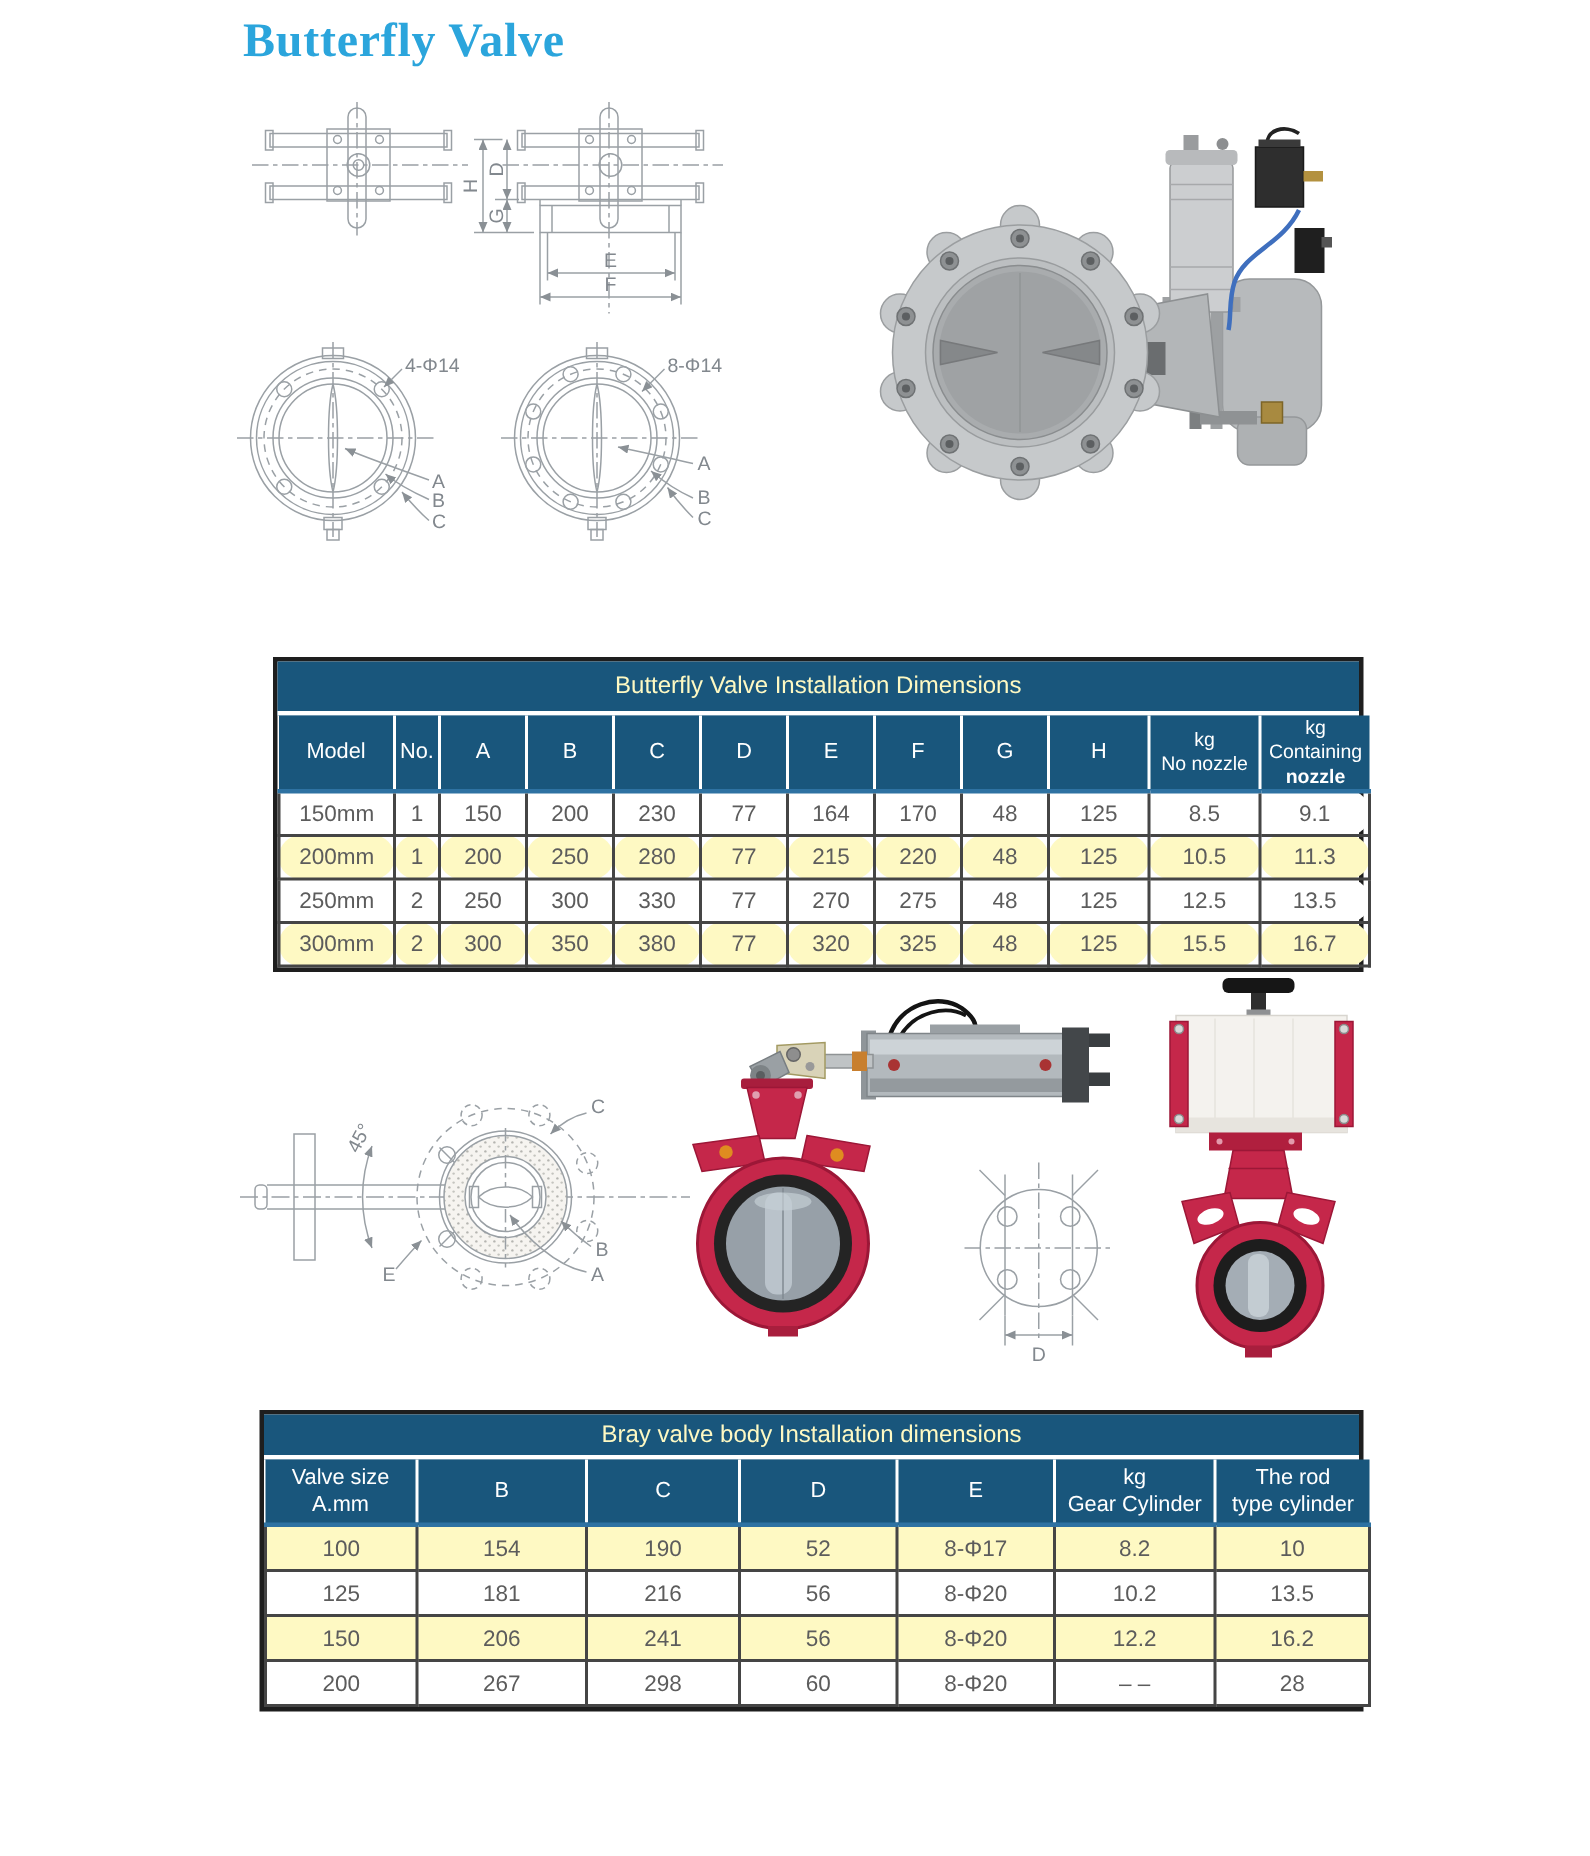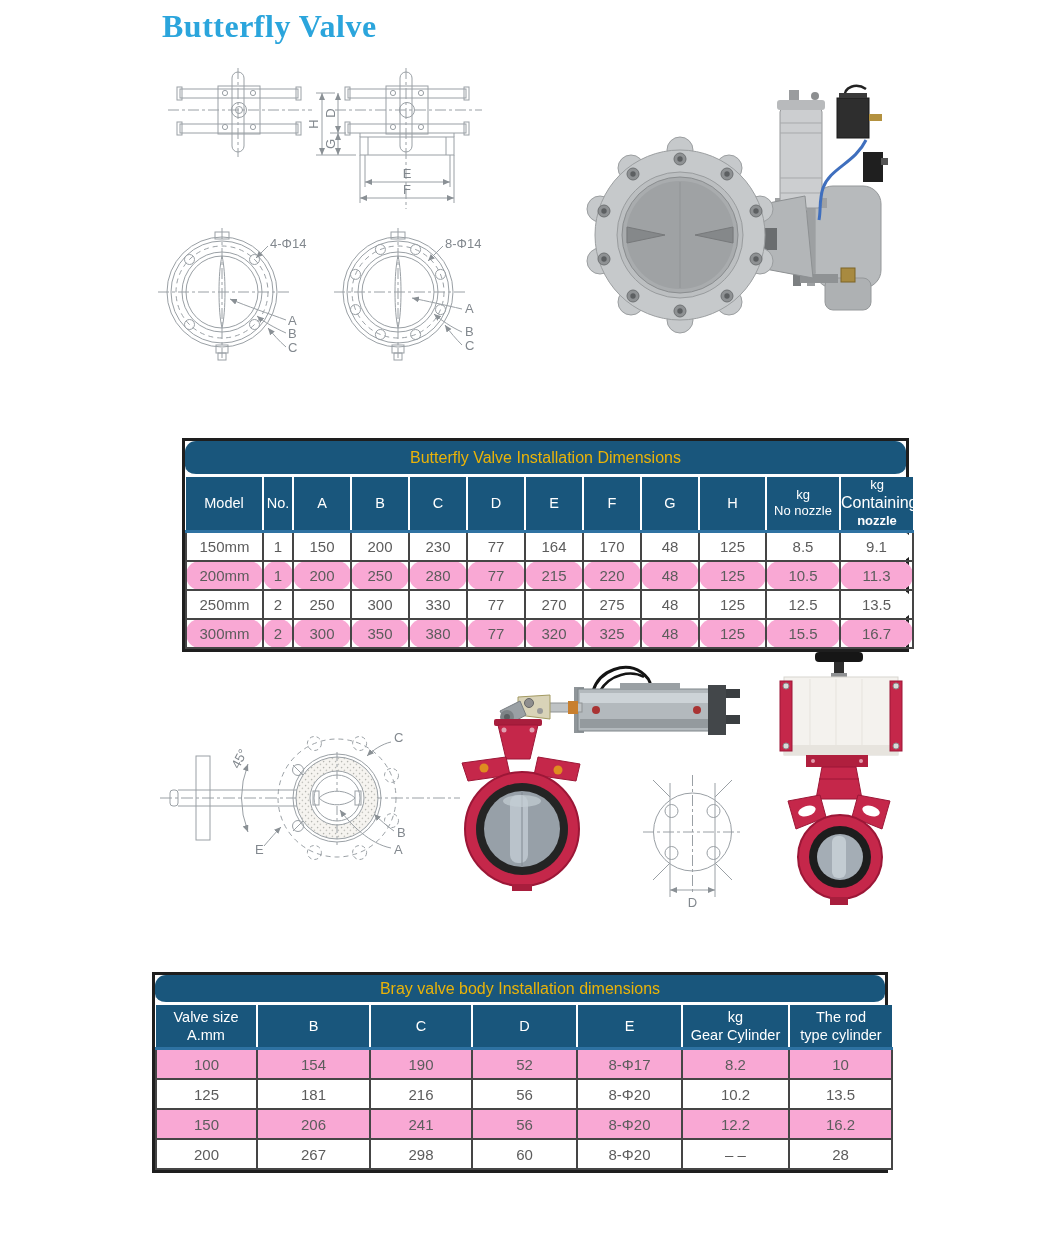--- a/index.html
+++ b/index.html
@@ -3,35 +3,35 @@
 <meta charset="utf-8">
 <style>
   html,body{margin:0;padding:0;background:#ffffff;}
   .page{position:relative;width:960px;height:1237px;background:#fff;overflow:hidden;
         font-family:"Liberation Sans",sans-serif;}
   .page-title{position:absolute;left:162px;top:8px;font-family:"Liberation Serif",serif;
         font-weight:bold;font-size:32px;color:#2BA5DC;letter-spacing:.5px;}
   svg{position:absolute;overflow:visible;}
   svg text{font-family:"Liberation Sans",sans-serif;fill:#82888e;font-size:13px;}
   .tbl{position:absolute;border:3px solid #1e1e1e;background:#fff;box-sizing:border-box;}
-  .tbl-title{background:#19567C;color:#eab308;text-align:center;border-bottom:3px solid #fff;
-        font-size:16px;border-radius:11px;}
+  .tbl-title{background:#19567C;color:#fef9c3;text-align:center;border-bottom:3px solid #fff;
+        font-size:16px;}
   .t1 .tbl-title{height:33px;line-height:33px;}
   .t2 .tbl-title{height:27px;line-height:27px;}
   .tbl table{border-collapse:collapse;width:100%;table-layout:fixed;}
   .tbl thead th{background:#19567C;color:#fff;font-weight:normal;height:42px;
         vertical-align:middle;text-align:center;padding:0;border-left:2px solid #fff;}
   .tbl thead th:first-child{border-left:none;}
   .tbl thead th div{font-size:14.5px;line-height:1.25;}
   .tbl tbody td{border:2px solid #454545;text-align:center;padding:0;
         font-size:15px;color:#5c5c5c;background:#fff;}
   .t1 tbody td{height:27px;border-radius:14px;}
   .t2 tbody td{height:28px;}
   .tbl tbody tr:first-child td{border-top:3px solid #2E72A2;}
-  .tbl tbody tr.alt td{background:#f9a8d4;}
+  .tbl tbody tr.alt td{background:#fef9c3;}
 </style>
 </head>
 <body>
 
 <div class="page">
 
   <div class="page-title">Butterfly Valve</div>
 
   <svg style="left:160px;top:62px;" width="350" height="300" viewBox="0 0 350 300">
     <defs>
@@ -276,21 +276,21 @@
             </th>
           <th>
               <div>H</div>
             </th>
           <th style="font-size:13px;">
             <div style="font-size:13px;">kg</div>
             <div style="font-size:13px;">No nozzle</div>
           </th>
           <th>
             <div style="font-size:13px;">kg</div>
-            <div style="font-size:16px;">Containing</div>
+            <div style="font-size:13px;">Containing</div>
             <div style="font-size:13px;font-weight:bold;">nozzle</div>
           </th>
         </tr>
       </thead>
       <tbody>
         <tr>
           <td>150mm</td>
           <td>1</td>
           <td>150</td>
           <td>200</td>
@@ -499,21 +499,21 @@
       <polygon points="88,162 120,168 112,196 82,184" fill="#c5274a" stroke="#9c1737"></polygon>
       <ellipse cx="101" cy="178" rx="9" ry="5" fill="#ffffff" transform="rotate(18 101 178)"></ellipse>
       <circle cx="70" cy="224" r="42" fill="#c5274a" stroke="#9c1737" stroke-width="2"></circle>
       <circle cx="70" cy="224" r="31" fill="#1d1d1d"></circle>
       <circle cx="70" cy="224" r="23" fill="#a4adb5"></circle>
       <rect x="62" y="203" width="14" height="42" rx="6" fill="#c3ccd2"></rect>
       <rect x="60" y="264" width="18" height="8" fill="#a81e3d"></rect>
     </g>
   </svg>
 
-  <div class="tbl t2" style="left:152px;top:940px;width:736px;margin-top:32px;">
+  <div class="tbl t2" style="left:173px;top:940px;width:736px;">
     <div class="tbl-title">Bray valve body Installation dimensions</div>
     <table>
       <colgroup>
         <col style="width:101px">
           <col style="width:113px">
           <col style="width:102px">
           <col style="width:105px">
         <col style="width:105px">
           <col style="width:107px">
           <col style="width:103px">

